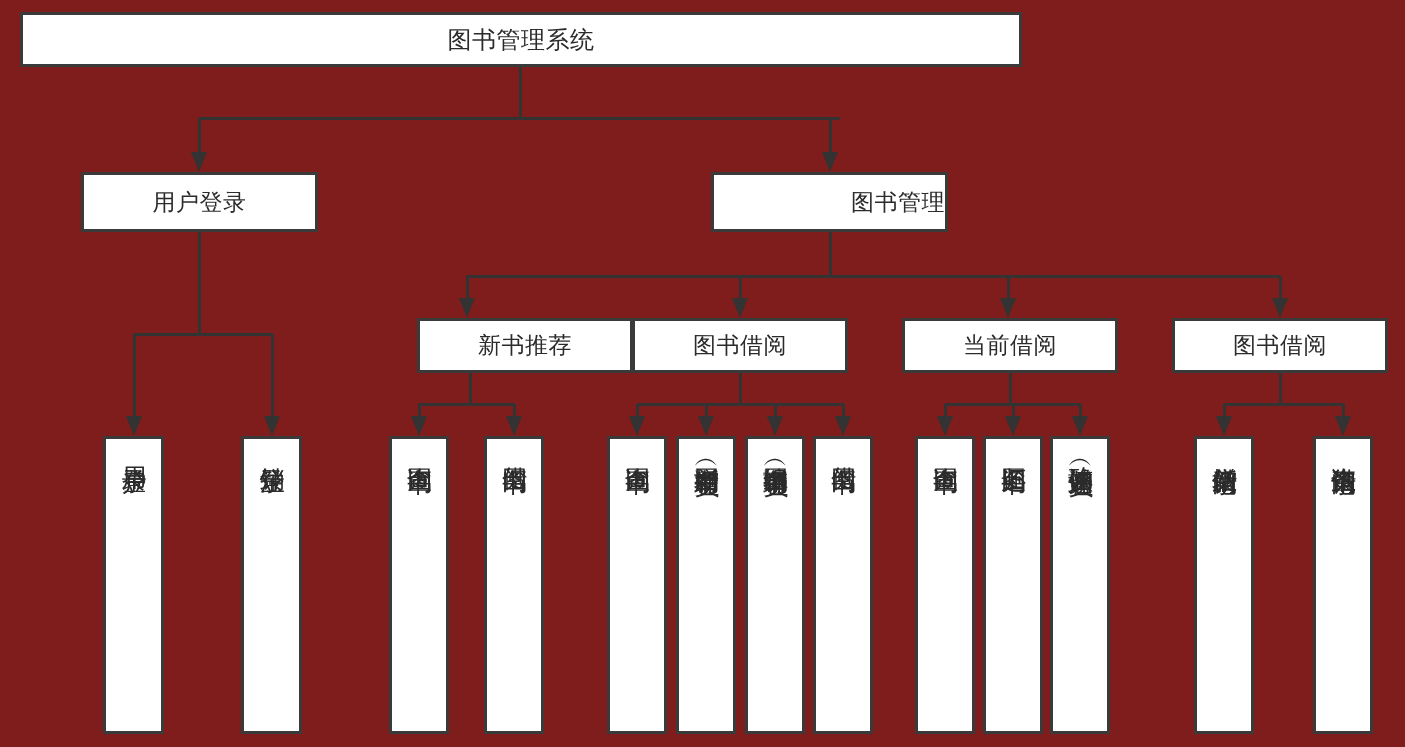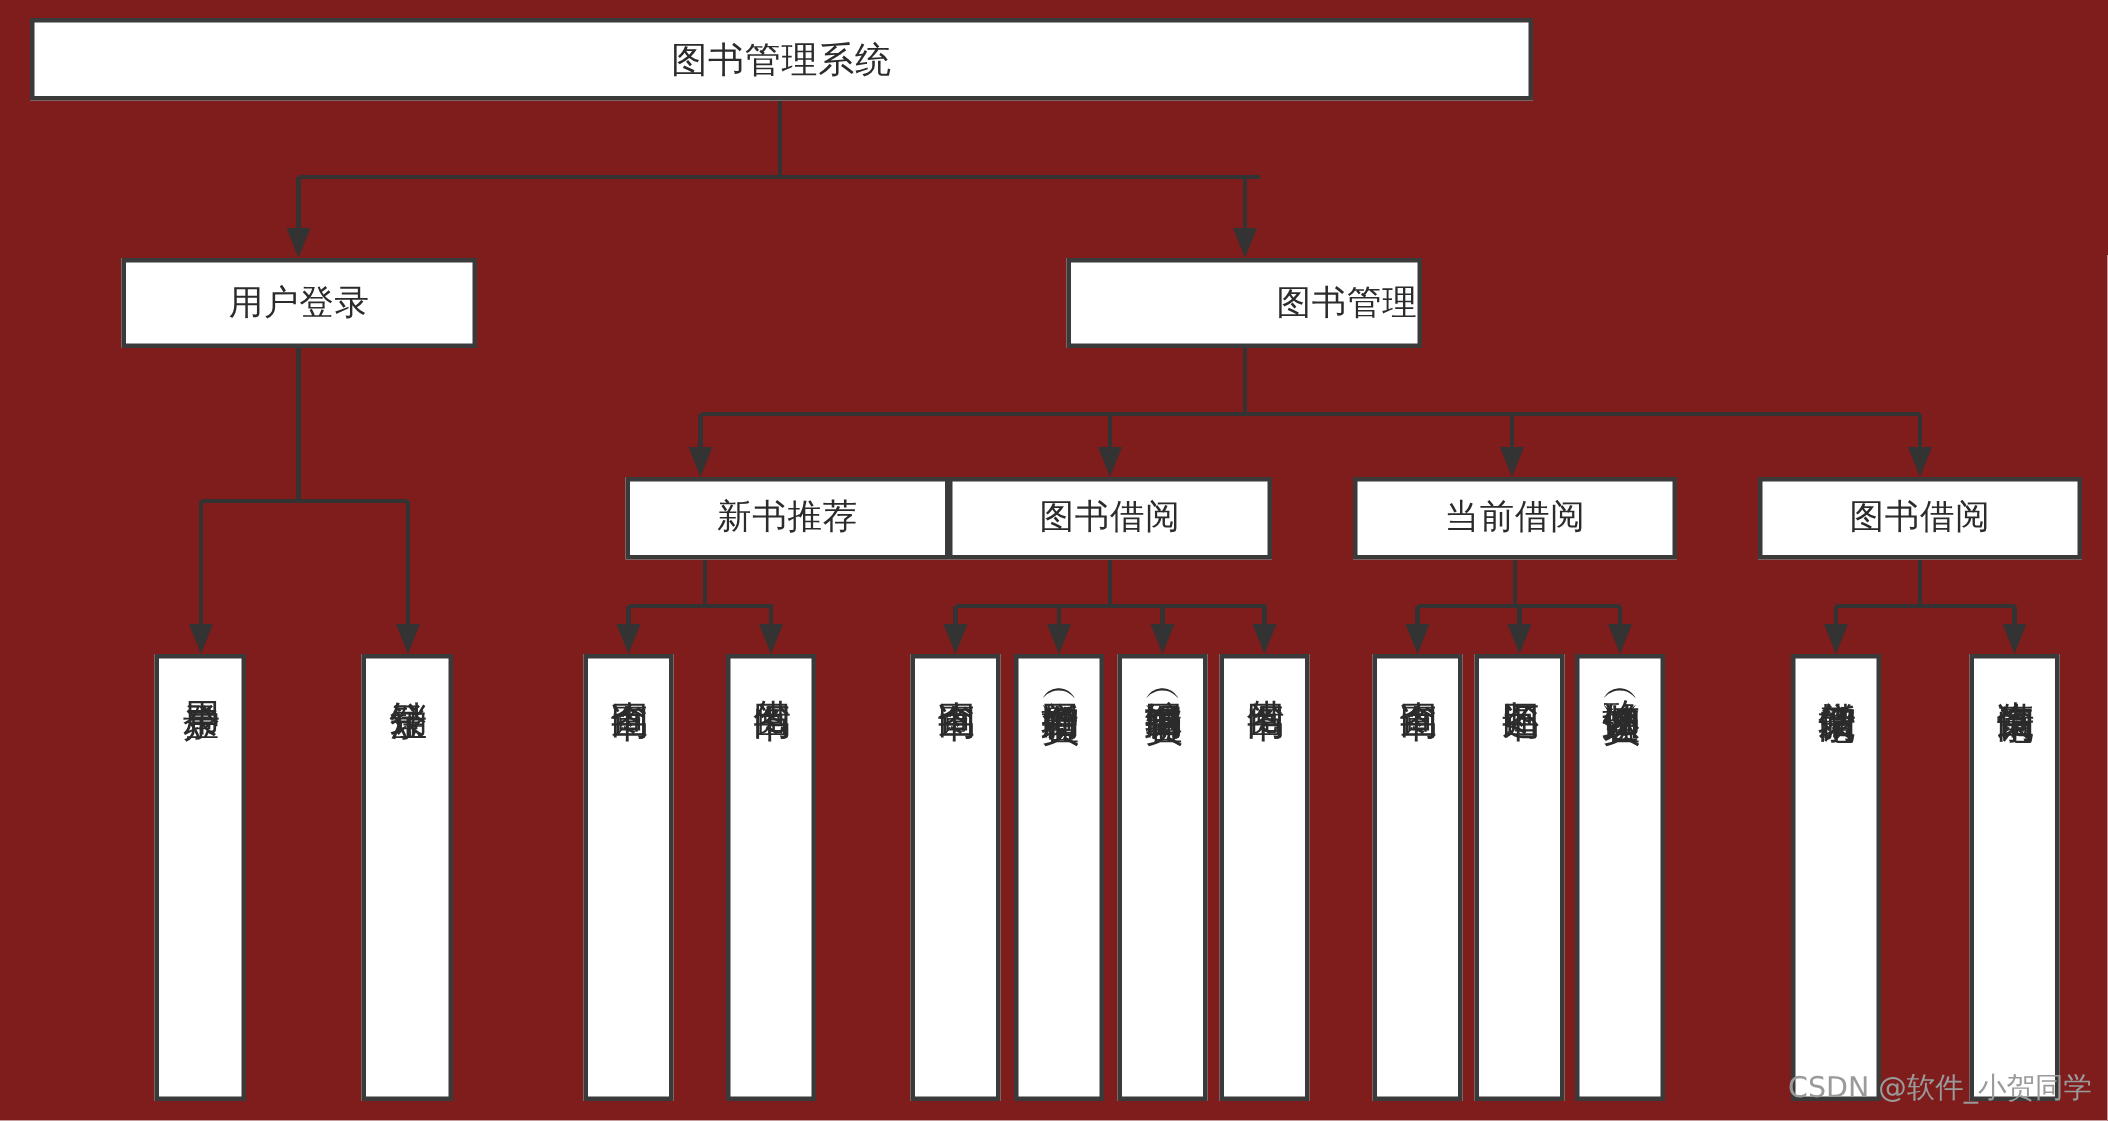--- a/index.html
+++ b/index.html
@@ -214,14 +214,13 @@
     <span class="node-label">确认归还（管理员）</span>
   </div>
 
   <div class="node-box vert" style="left:1194px; top:436px; width:60px; height:298px;">
     <span class="node-label">新增借阅记录</span>
   </div>
   <div class="node-box vert" style="left:1313px; top:436px; width:60px; height:298px;">
     <span class="node-label">查询借阅记录</span>
   </div>
 
-  <div id="watermark">CSDN @软件_小贺同学</div>
 </div>
 
 </body></html>

